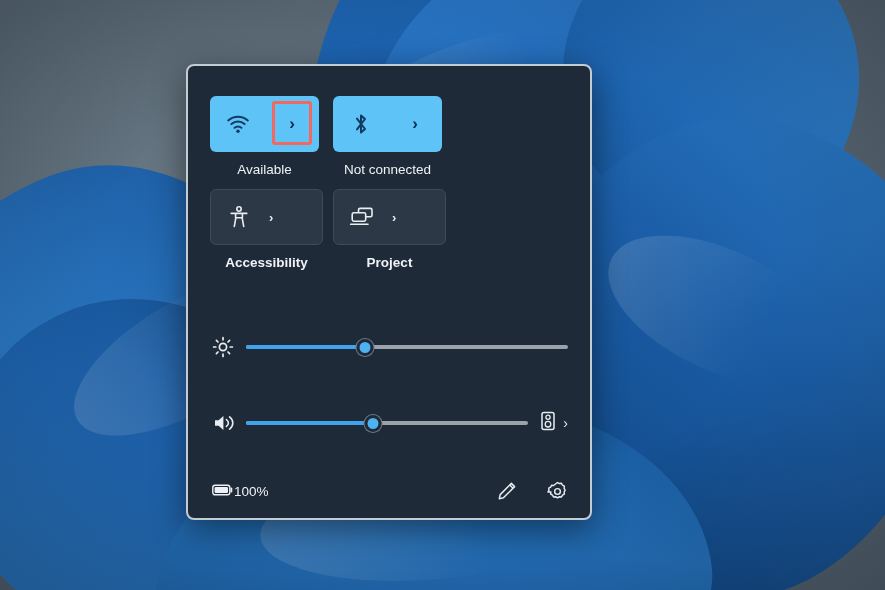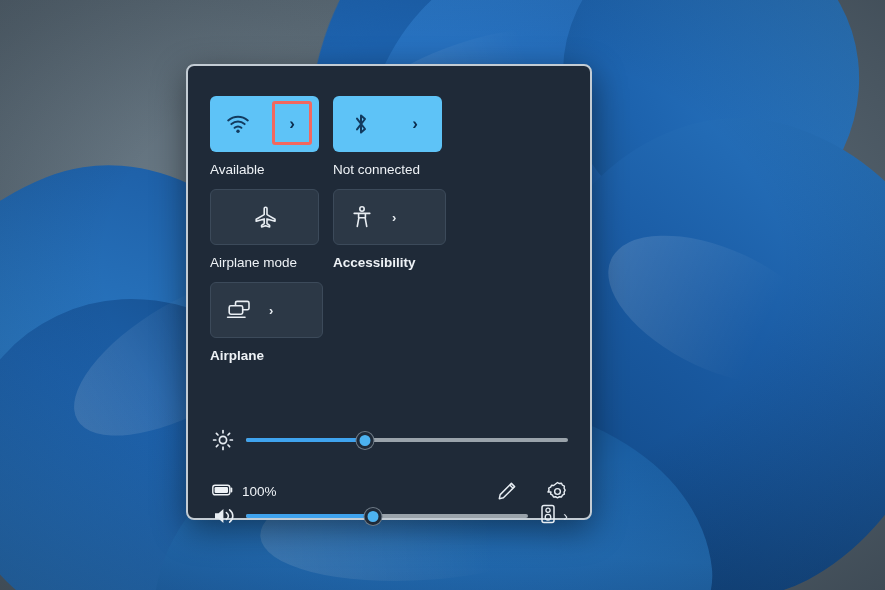--- a/index.html
+++ b/index.html
@@ -150,21 +150,21 @@
   .tile.inactive .tile-chevron {
     color: #e6ebf0;
     font-size: 13px;
     justify-content: flex-start;
     padding-left: 2px;
   }
   .tile-label {
     margin-top: 10px;
     color: #eef2f6;
     font-size: 13.5px;
-    text-align: left;
+    text-align: center;
     width: 109px;
     white-space: nowrap;
   }
   .tile-cell.narrow .tile { width: 109px; }
   .tile-cell.row2 .tile { width: 113px; }
   .tile-cell.row2 .tile-label { width: 113px; font-weight: bold; }
 
   
   #wifi-chevron-highlight {
     position: absolute;
@@ -245,21 +245,20 @@
     bottom: 0;
     height: 54px;
     display: flex;
     align-items: center;
     padding: 0 22px 0 24px;
     box-sizing: border-box;
   }
   #battery-status {
     display: flex;
     align-items: center;
-    gap: 8px;
     color: #eef2f6;
     font-size: 13.5px;
   }
   #footer-actions {
     margin-left: auto;
     display: flex;
     align-items: center;
     gap: 28px;
     color: #e7edf3;
   }
@@ -314,30 +313,20 @@
           <span class="tile-icon">
             <svg width="18" height="24" viewBox="0 0 18 24">
               <path d="M5 6.6L13 17l-4 3.6V3.4L13 7 5 17.4" fill="none" stroke="#123a5e" stroke-width="2" stroke-linejoin="round" stroke-linecap="round"></path>
             </svg>
           </span>
           <span class="tile-chevron">›</span>
         </div>
         <div class="tile-label">Not connected</div>
       </div>
 
-      <div class="tile-cell narrow">
-        <div class="tile inactive" style="justify-content:center;">
-          <span class="tile-icon" style="width:auto;">
-            <svg width="26" height="24" viewBox="0 0 26 24">
-              <path d="M13.8 2.2c.7 0 1.2.6 1.2 1.3v6.1l8 4.6v2.1l-8-2.4v4.6l2.6 1.8v1.6l-4-1.1-4 1.1v-1.6l2.6-1.8v-4.6l-8 2.4v-2.1l8-4.6V3.5c0-.7.6-1.3 1.3-1.3z" fill="none" stroke="#e9eef3" stroke-width="1.6" stroke-linejoin="round"></path>
-            </svg>
-          </span>
-        </div>
-        <div class="tile-label">Airplane mode</div>
-      </div>
 
       <div class="tile-cell row2">
         <div class="tile inactive">
           <span class="tile-icon" style="width:56px;">
             <svg width="22" height="24" viewBox="0 0 22 24">
               <circle cx="11" cy="4" r="2.2" fill="none" stroke="#e9eef3" stroke-width="1.6"></circle>
               <path d="M3.2 8.4h15.6" fill="none" stroke="#e9eef3" stroke-width="1.6" stroke-linecap="round"></path>
               <path d="M7.6 8.4v4.3h6.8V8.4" fill="none" stroke="#e9eef3" stroke-width="1.6" stroke-linejoin="round"></path>
               <path d="M7.9 12.7L6.3 21.4M14.1 12.7l1.6 8.7" fill="none" stroke="#e9eef3" stroke-width="1.6" stroke-linecap="round"></path>
             </svg>
@@ -351,21 +340,21 @@
         <div class="tile inactive">
           <span class="tile-icon" style="width:56px;">
             <svg width="26" height="22" viewBox="0 0 26 22">
               <rect x="9.5" y="2.4" width="13.5" height="8.4" rx="1.6" fill="none" stroke="#e9eef3" stroke-width="1.6"></rect>
               <rect x="3.2" y="6.8" width="13.5" height="8.4" rx="1.6" fill="#2c3846" stroke="#e9eef3" stroke-width="1.6"></rect>
               <path d="M1.6 18.2h17.4" fill="none" stroke="#e9eef3" stroke-width="1.6" stroke-linecap="round"></path>
             </svg>
           </span>
           <span class="tile-chevron">›</span>
         </div>
-        <div class="tile-label">Airplane</div>
+        <div class="tile-label">Project</div>
       </div>
     </div>
 
     <div class="slider-row" id="brightness-row">
       <span class="slider-icon">
         <svg width="22" height="22" viewBox="0 0 22 22">
           <circle cx="11" cy="11" r="3.6" fill="none" stroke="#e7edf3" stroke-width="1.7"></circle>
           <g stroke="#e7edf3" stroke-width="1.7" stroke-linecap="round">
             <path d="M11 1.6v2.2M11 18.2v2.2M1.6 11h2.2M18.2 11h2.2"></path>
             <path d="M4.4 4.4l1.6 1.6M16 16l1.6 1.6M17.6 4.4L16 6M6 16l-1.6 1.6"></path>

